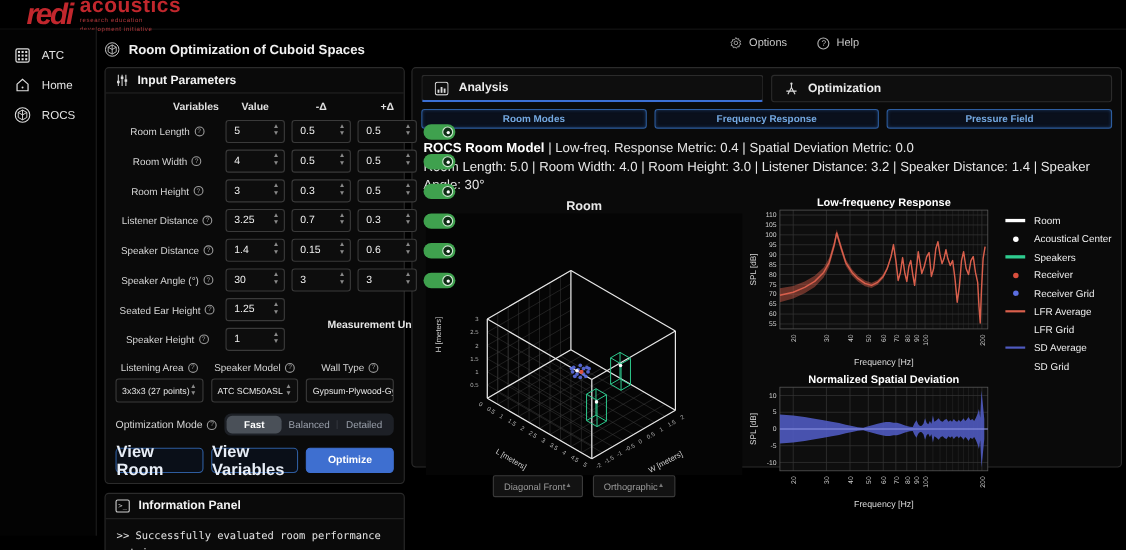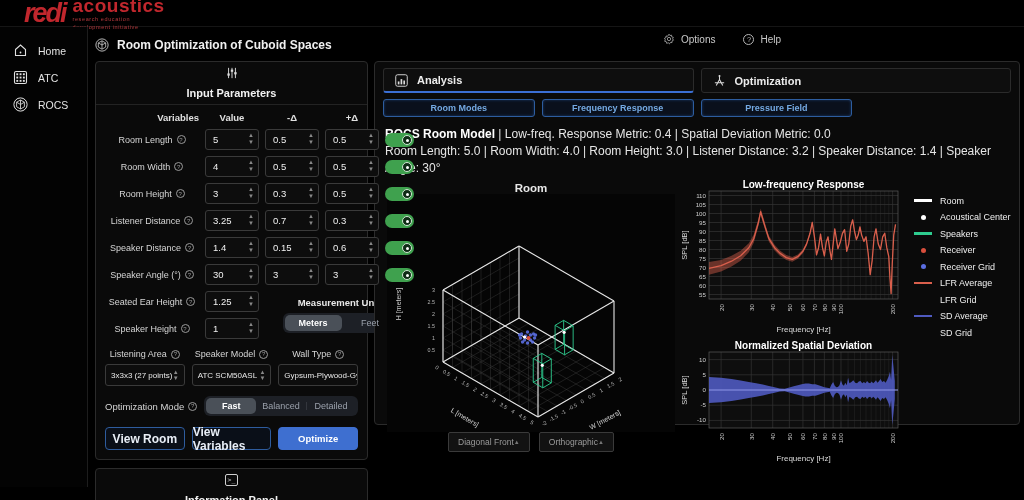--- a/index.html
+++ b/index.html
@@ -19,21 +19,21 @@
   .side-item span.lbl { font-size:10.5px; color:#e3e3e3; }
   .main { flex:1; padding:5px 4px 0 7px; position:relative; }
   .page-head { display:flex; align-items:center; height:26px; }
   .page-title { display:flex; align-items:center; gap:8px; font-size:12px; font-weight:bold; color:#f0f0f0; }
   .head-right { position:absolute; left:575px; top:6px; display:flex; gap:28px; align-items:center; }
   .head-btn { display:flex; gap:6px; align-items:center; font-size:10px; color:#c9c9c9; cursor:pointer; }
   .qcircle { width:11px; height:11px; border:1px solid #b5b5b5; border-radius:50%; font-size:7.5px; color:#b5b5b5;
     display:flex; align-items:center; justify-content:center; }
   .cols { display:flex; gap:6px; margin-top:3px; }
   .panel { background:#0a0a0a; border:1px solid #2b2b2b; border-radius:4px; }
-  .panel-head { display:flex; align-items:center; gap:8px; padding:5px 9px; border-bottom:1px solid #232323;flex-direction:column; }
+  .panel-head { display:flex; align-items:center; gap:8px; padding:5px 9px; border-bottom:1px solid #232323; }
   .panel-head .t { font-size:11px; font-weight:bold; color:#f2f2f2; }
   
   .left-col { width:273px; flex-shrink:0; }
   .ip-body { padding:7px 9px 9px 9px; }
   .ptable { display:grid; grid-template-columns:94px 54px 54px 54px 33px; column-gap:6px; row-gap:6px; align-items:center; }
   .col-h { font-size:9.5px; font-weight:bold; color:#e0e0e0; text-align:center; }
   .col-h.first { text-align:right; }
   .rowlab { font-size:9px; color:#d6d6d6; text-align:right; display:flex; justify-content:center; align-items:center; gap:4px; }
   .info-i { width:9px; height:9px; border:1px solid #9a9a9a; border-radius:50%; color:#9a9a9a; font-size:6px;
     display:inline-flex; align-items:center; justify-content:center; flex-shrink:0; }
@@ -56,35 +56,35 @@
   .sel-lab { font-size:9px; color:#d6d6d6; display:flex; justify-content:center; align-items:center; gap:4px; }
   .sel-row { display:grid; grid-template-columns:1fr 1fr 1fr; gap:7px; margin-top:5px; }
   .select { height:22px; background:#0d0d0d; border:1px solid #3a3a3a; border-radius:3px; display:flex; align-items:center;
     padding:0 5px; font-size:8px; color:#e8e8e8; cursor:pointer; white-space:nowrap; overflow:hidden; }
   .select .udar { margin-left:auto; color:#8a8a8a; font-size:6px; line-height:6px; display:flex; flex-direction:column; }
   .om-row { display:flex; align-items:center; gap:7px; margin-top:10px; }
   .om-lab { font-size:9.5px; color:#d6d6d6; display:flex; align-items:center; gap:4px; white-space:nowrap; }
   .om-row .seg { flex:1; }
   .act-row { display:flex; gap:7px; margin-top:11px; }
   .btn-outline { flex:1; height:23px; background:#0a0f18; border:1px solid #2e5c9e; border-radius:4px; color:#e8eef7;
-    font-size:12px; font-weight:bold; display:flex; align-items:center; justify-content:center; cursor:pointer; }
+    font-size:15px; font-weight:bold; display:flex; align-items:center; justify-content:center; cursor:pointer; }
   .btn-solid { flex:1; height:23px; background:#3e6fd0; border:1px solid #3e6fd0; border-radius:4px; color:#fff;
     font-size:9.5px; font-weight:bold; display:flex; align-items:center; justify-content:center; cursor:pointer; }
   
   .info-panel { margin-top:8px; }
   .info-body { padding:8px 10px; height:76px; font-family:"DejaVu Sans Mono", monospace; font-size:9.5px; color:#e2e2e2; line-height:1.6; }
   .term-ic { width:13px; height:12px; border:1px solid #cfcfcf; border-radius:2px; font-size:6.5px; color:#cfcfcf;
     display:flex; align-items:center; justify-content:center; font-family:"DejaVu Sans Mono",monospace; }
   
   .right-panel { flex:1; padding:6px 8px 8px 8px; height:364px; }
   .tabs { display:grid; grid-template-columns:1fr 1fr; gap:7px; }
   .tab { height:25px; background:#0e0e0e; border:1px solid #2b2b2b; border-radius:3px; display:flex; align-items:center;
     gap:9px; padding-left:11px; font-size:11px; font-weight:bold; color:#ececec; cursor:pointer; }
   .tab.sel { border-bottom:2px solid #3b6fd4; }
-  .abtns { display:grid; grid-template-columns:1fr 1fr 1fr 1fr; gap:5px 7px; margin-top:6px; }
+  .abtns { display:grid; grid-template-columns:1fr 1fr 1fr; gap:5px 7px; margin-top:6px; }
   .abtn { height:18px; background:#0a101c; border:1px solid #2d5d9f; border-radius:3px; color:#74a9e2; font-size:9px;
     font-weight:bold; display:flex; align-items:center; justify-content:center; cursor:pointer; box-shadow:0 0 3px #1c3a66 inset; }
   .metrics { margin:9px 2px 2px 2px; font-size:12px; line-height:1.4; color:#e6e6e6; }
   .metrics b { color:#fff; }
   .viz { display:flex; margin-top:2px; }
   .room-col { width:296px; display:flex; flex-direction:column; align-items:center; flex-shrink:0; }
   .room-title { font-size:11.5px; font-weight:bold; margin-top:4px; }
   .vc-row { display:flex; gap:9px; margin-top:0px; }
   .vcontrol { height:20px; border:1px solid #3a3a3a; border-radius:2px; background:#121212; color:#9a9a9a; font-size:8.5px;
     display:flex; align-items:center; gap:0; padding:0 9px; cursor:pointer; }
@@ -110,42 +110,42 @@
     </span>
   </div>
 </div>
 
 <div class="frame">
 
   <div class="sidebar" id="sidebar">
       <div class="side-item">
         <span>
           <svg width="15" height="15" viewBox="0 0 15 15">
-            <path d="M2.5 6.5 L7.5 2 L12.5 6.5 V12.5 H2.5 Z" fill="none" stroke="#e0e0e0" stroke-width="1.1"></path>
-            <circle cx="7.5" cy="9.5" r="0.9" fill="#e0e0e0"></circle>
-          </svg>
-        </span>
-        <span class="lbl">Home</span>
-      </div>
-      <div class="side-item">
-        <span>
-          <svg width="15" height="15" viewBox="0 0 15 15">
             <rect x="1.5" y="1.5" width="12" height="12" rx="1.5" fill="none" stroke="#e0e0e0" stroke-width="1.1"></rect>
             <rect x="3.3" y="3.3" width="1.9" height="1.9" fill="#e0e0e0"></rect>
             <rect x="6.6" y="3.3" width="1.9" height="1.9" fill="#e0e0e0"></rect>
             <rect x="9.9" y="3.3" width="1.9" height="1.9" fill="#e0e0e0"></rect>
             <rect x="3.3" y="6.6" width="1.9" height="1.9" fill="#e0e0e0"></rect>
             <rect x="6.6" y="6.6" width="1.9" height="1.9" fill="#e0e0e0"></rect>
             <rect x="9.9" y="6.6" width="1.9" height="1.9" fill="#e0e0e0"></rect>
             <rect x="3.3" y="9.9" width="1.9" height="1.9" fill="#e0e0e0"></rect>
             <rect x="6.6" y="9.9" width="1.9" height="1.9" fill="#e0e0e0"></rect>
             <rect x="9.9" y="9.9" width="1.9" height="1.9" fill="#e0e0e0"></rect>
           </svg>
         </span>
         <span class="lbl">ATC</span>
+      </div>
+      <div class="side-item">
+        <span>
+          <svg width="15" height="15" viewBox="0 0 15 15">
+            <path d="M2.5 6.5 L7.5 2 L12.5 6.5 V12.5 H2.5 Z" fill="none" stroke="#e0e0e0" stroke-width="1.1"></path>
+            <circle cx="7.5" cy="9.5" r="0.9" fill="#e0e0e0"></circle>
+          </svg>
+        </span>
+        <span class="lbl">Home</span>
       </div>
       <div class="side-item">
         <span>
           <svg width="15" height="15" viewBox="0 0 15 15">
             <circle cx="7.5" cy="7.5" r="6.6" fill="none" stroke="#e0e0e0" stroke-width="1"></circle>
             <path d="M7.5 3 L11.4 5.2 V9.8 L7.5 12 L3.6 9.8 V5.2 Z M7.5 3 V7.5 M3.6 5.2 L7.5 7.5 L11.4 5.2 M7.5 7.5 V12" fill="none" stroke="#e0e0e0" stroke-width="0.85"></path>
           </svg>
         </span>
         <span class="lbl">ROCS</span>
       </div>
@@ -380,24 +380,20 @@
                 </div>
                 <div class="spin">
                   <span>1</span>
                   <span class="arrows">
                     <span>▲</span>
                     <span>▼</span>
                   </span>
                 </div>
                 <div class="mu-block" style="grid-area: 8 / 3 / 10 / 6;">
                   <div class="mu-title">Measurement Units</div>
-                  <div class="seg" style="width: 118px;">
-                    <div class="opt sel">Meters</div>
-                    <div class="opt">Feet</div>
-                  </div>
                 </div>
               </div>
             <div class="sel-labels" id="sel-labels">
                 <div class="sel-lab">
                   <span>Listening Area</span>
                   <span class="info-i">?</span>
                 </div>
                 <div class="sel-lab">
                   <span>Speaker Model</span>
                   <span class="info-i">?</span>

